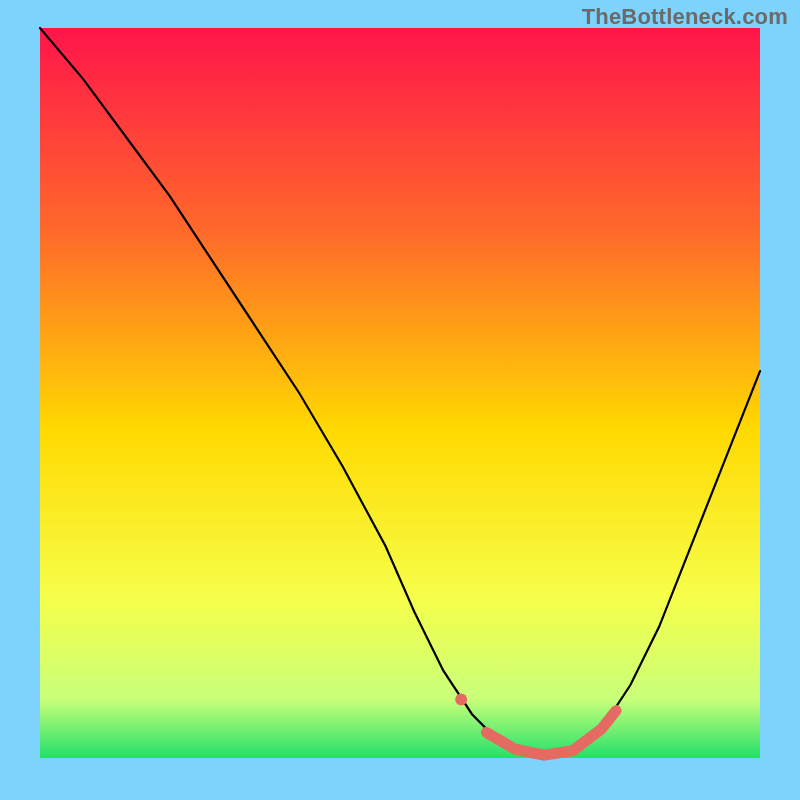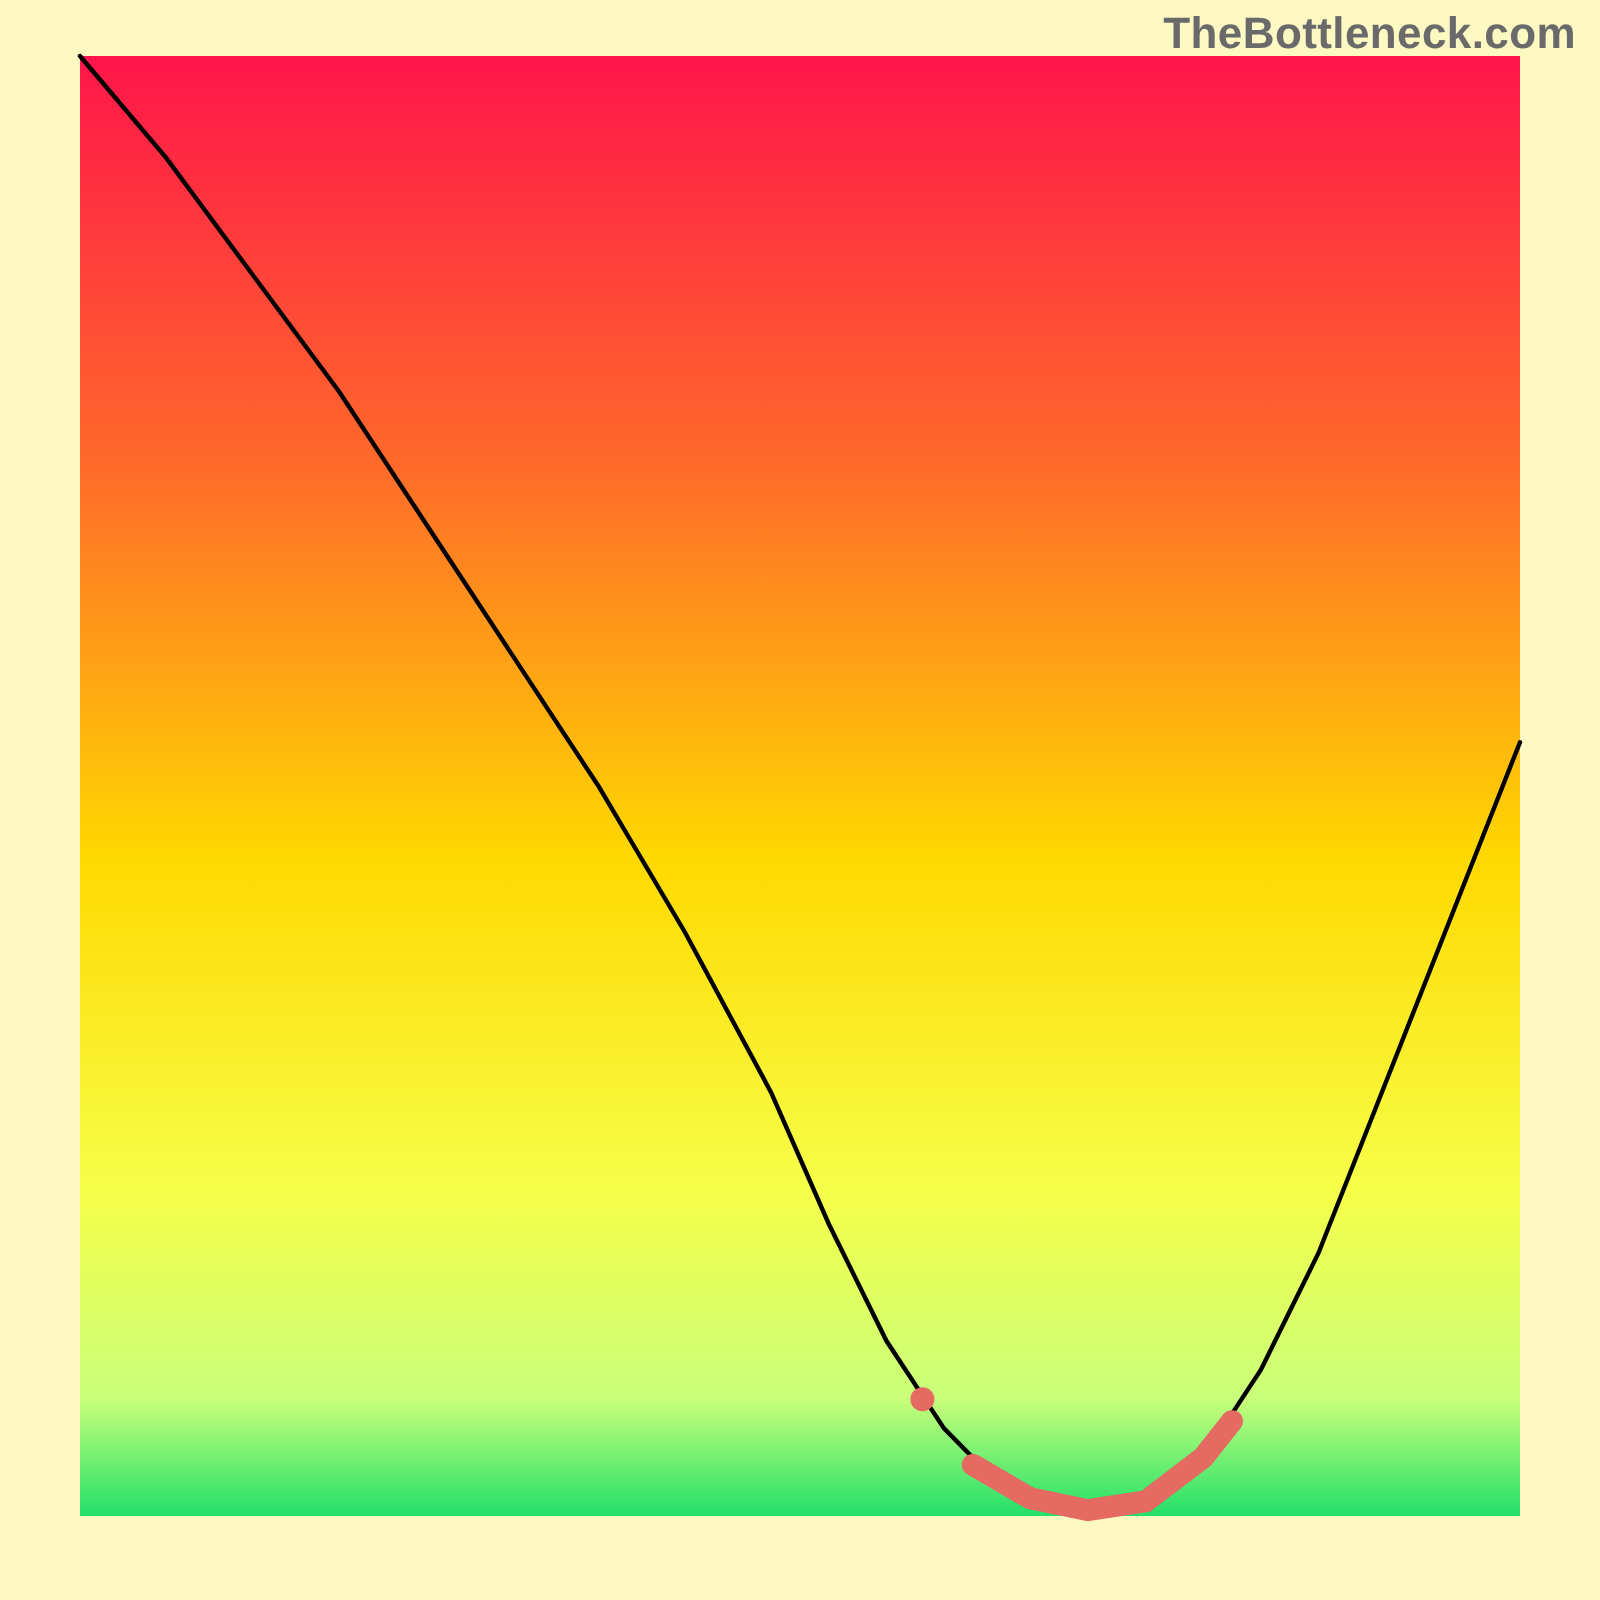--- a/index.html
+++ b/index.html
@@ -7,21 +7,21 @@
     padding: 0;
     width: 800px;
     height: 800px;
     background: #000;
     overflow: hidden;
   }
   .stage {
     position: relative;
     width: 800px;
     height: 800px;
-    background: #fef9c3;
+    background: #7dd3fc;
     text-align: right;
   }
   .watermark {
     position: absolute;
     top: 4px;
     right: 12px;
     font-family: Arial, Helvetica, sans-serif;
     font-size: 22px;
     font-weight: 600;
     color: #6a6a6a;

